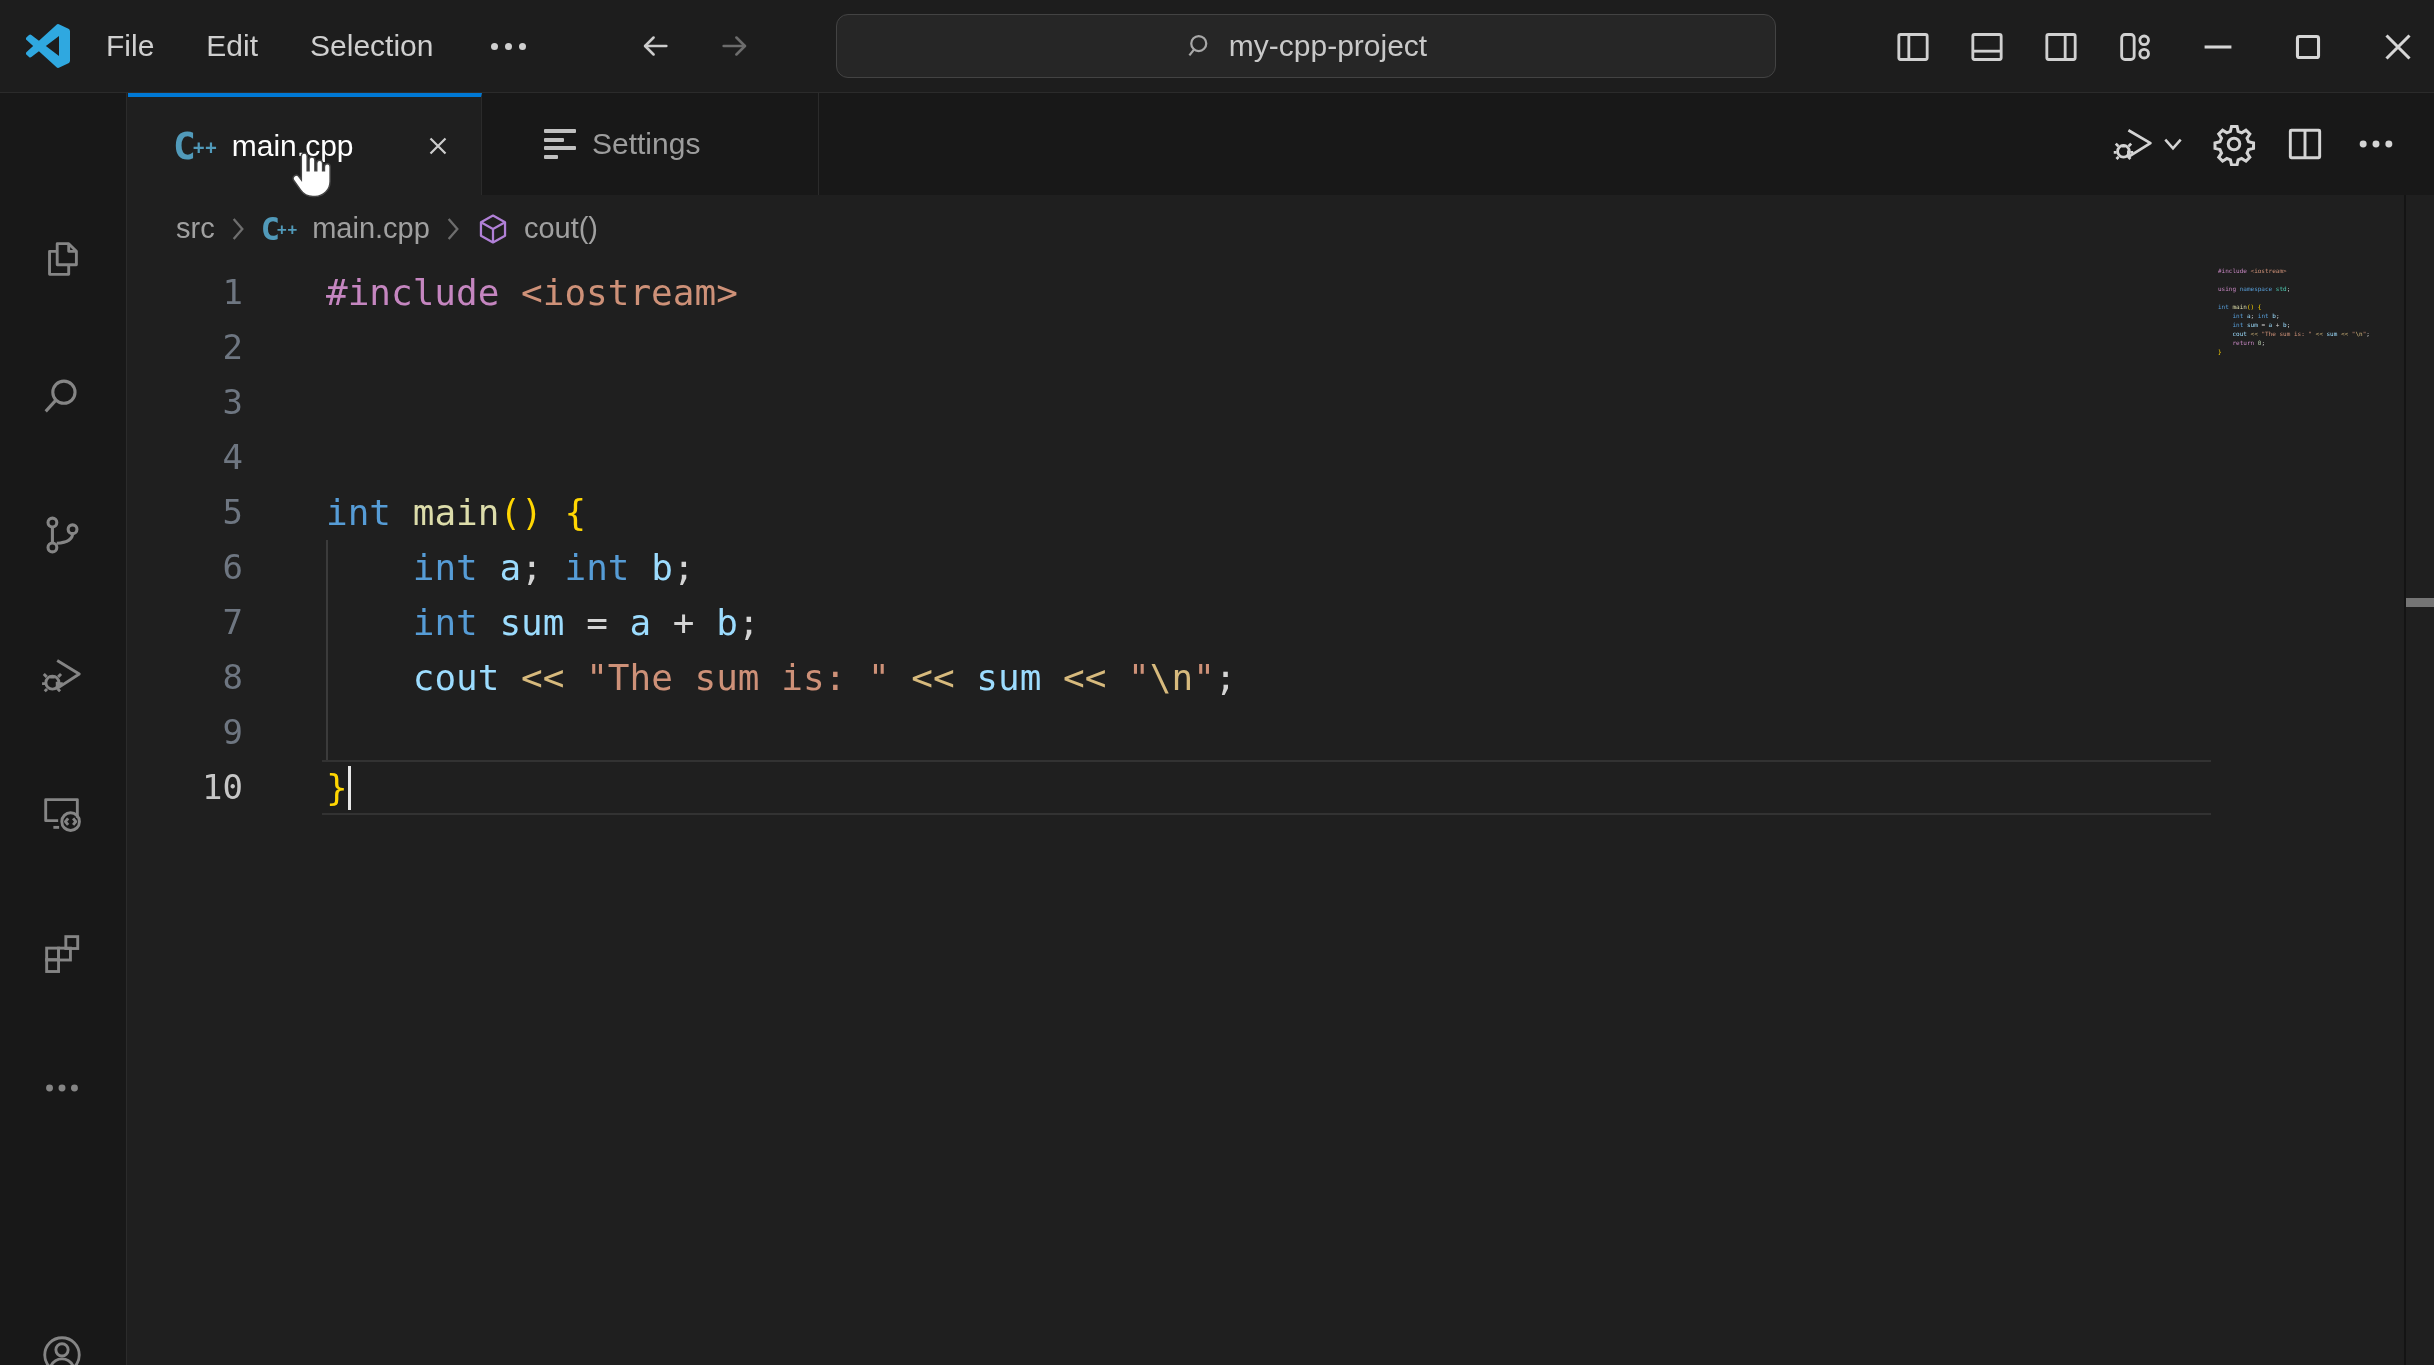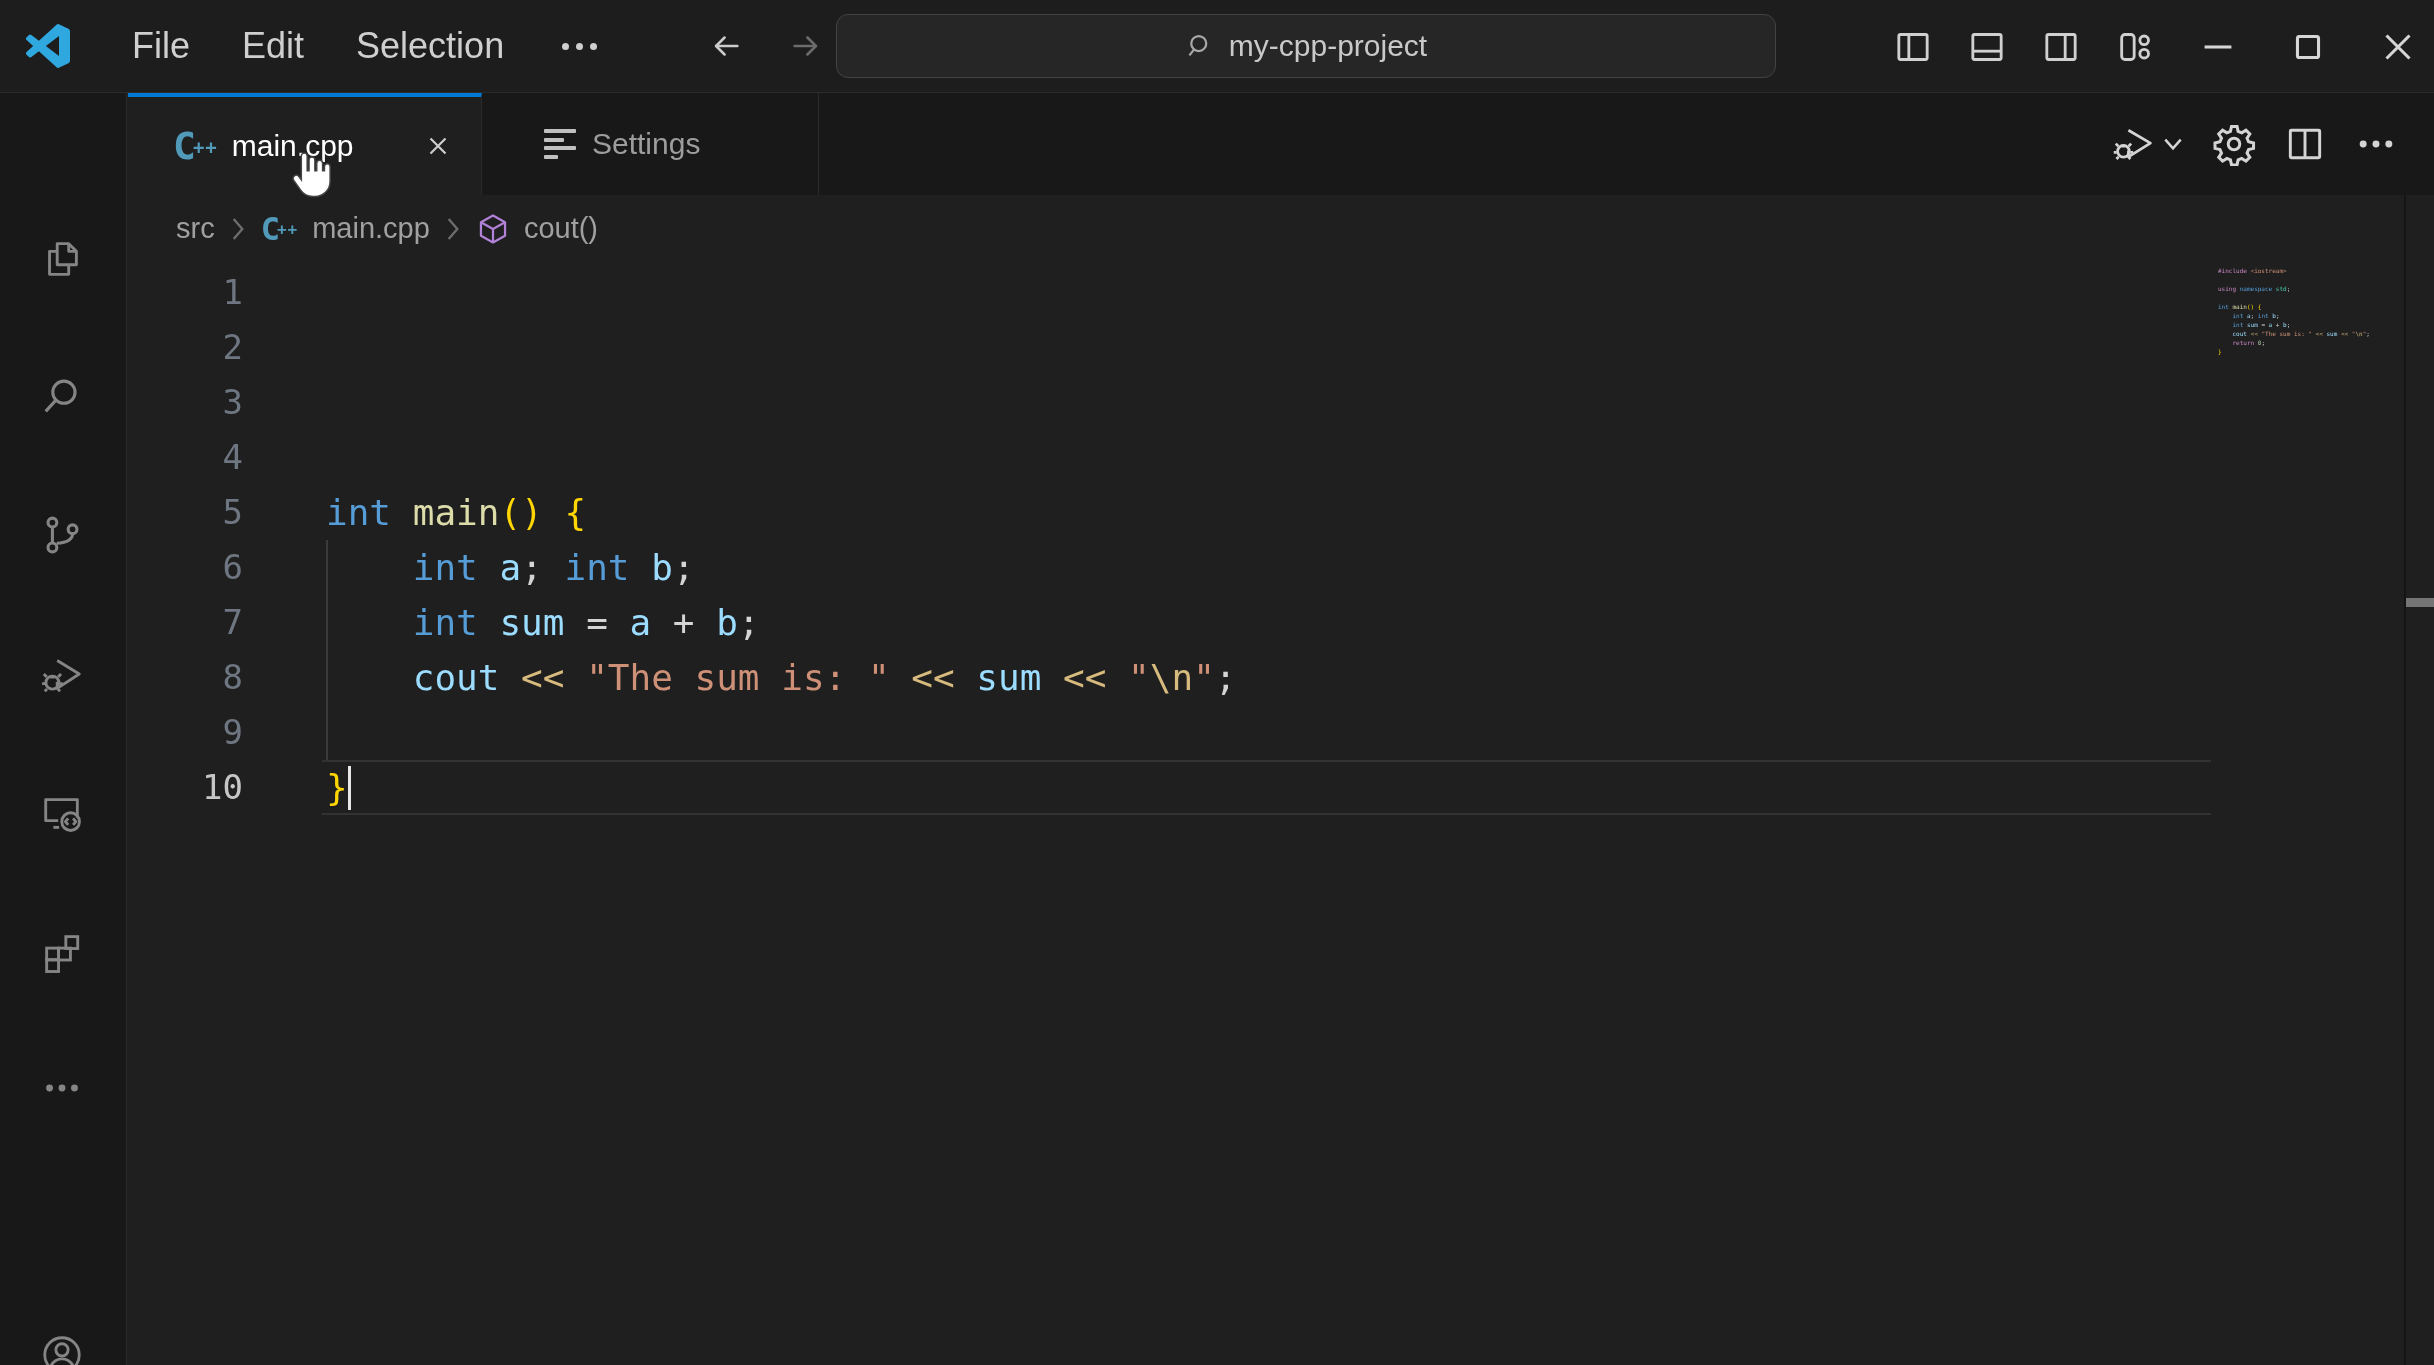--- a/index.html
+++ b/index.html
@@ -13,21 +13,21 @@
   }
   svg { display:block; }
 
   
   .titlebar{
     position:absolute; left:0; top:0; width:2434px; height:93px;
     background:#1d1d1d; border-bottom:1px solid #2b2b2b;
     display:flex; align-items:center;
   }
   .logo{ margin-left:26px; width:44px; height:44px; }
-  .menus{ display:flex; gap:52px; margin-left:62px; list-style:none; font-size:36px; color:#cfcfcf; }
+  .menus{ display:flex; gap:52px; margin-left:36px; list-style:none; font-size:30px; color:#cfcfcf; }
   .menu-item{ white-space:nowrap; }
   .menu-more{ margin-left:58px; display:flex; gap:7px; align-items:center; }
   .menu-more i{ width:7px; height:7px; border-radius:50%; background:#cfcfcf; }
   .nav-arrows{ display:flex; gap:46px; margin-left:112px; }
   .nav-arrows .arrow{ width:34px; height:34px; }
   .arrow-fwd{ opacity:.45; }
   .command-center{
     position:absolute; left:836px; top:14px; width:940px; height:64px;
     background:#262626; border:1px solid #434343; border-radius:12px;
     display:flex; align-items:center; justify-content:center; gap:14px;
@@ -302,20 +302,21 @@
   </svg>
   <span>cout()</span>
 </div>
 
 <div class="editor">
   <div class="indent-guide"></div>
   <div class="current-line-box"></div>
   <div class="code-lines">
       <div class="code-row">
         <span class="gutter" style="color: rgb(110, 118, 129);">1</span>
+        <span class="code-text"><span style="color: rgb(197, 134, 192);">#include</span><span style="color: rgb(212, 212, 212);"> </span><span style="color: rgb(206, 145, 120);">&lt;iostream&gt;</span></span>
       </div>
       <div class="code-row">
         <span class="gutter" style="color: rgb(110, 118, 129);">2</span>
         <span class="code-text"></span>
       </div>
       <div class="code-row">
         <span class="gutter" style="color: rgb(110, 118, 129);">3</span>
       </div>
       <div class="code-row">
         <span class="gutter" style="color: rgb(110, 118, 129);">4</span>

